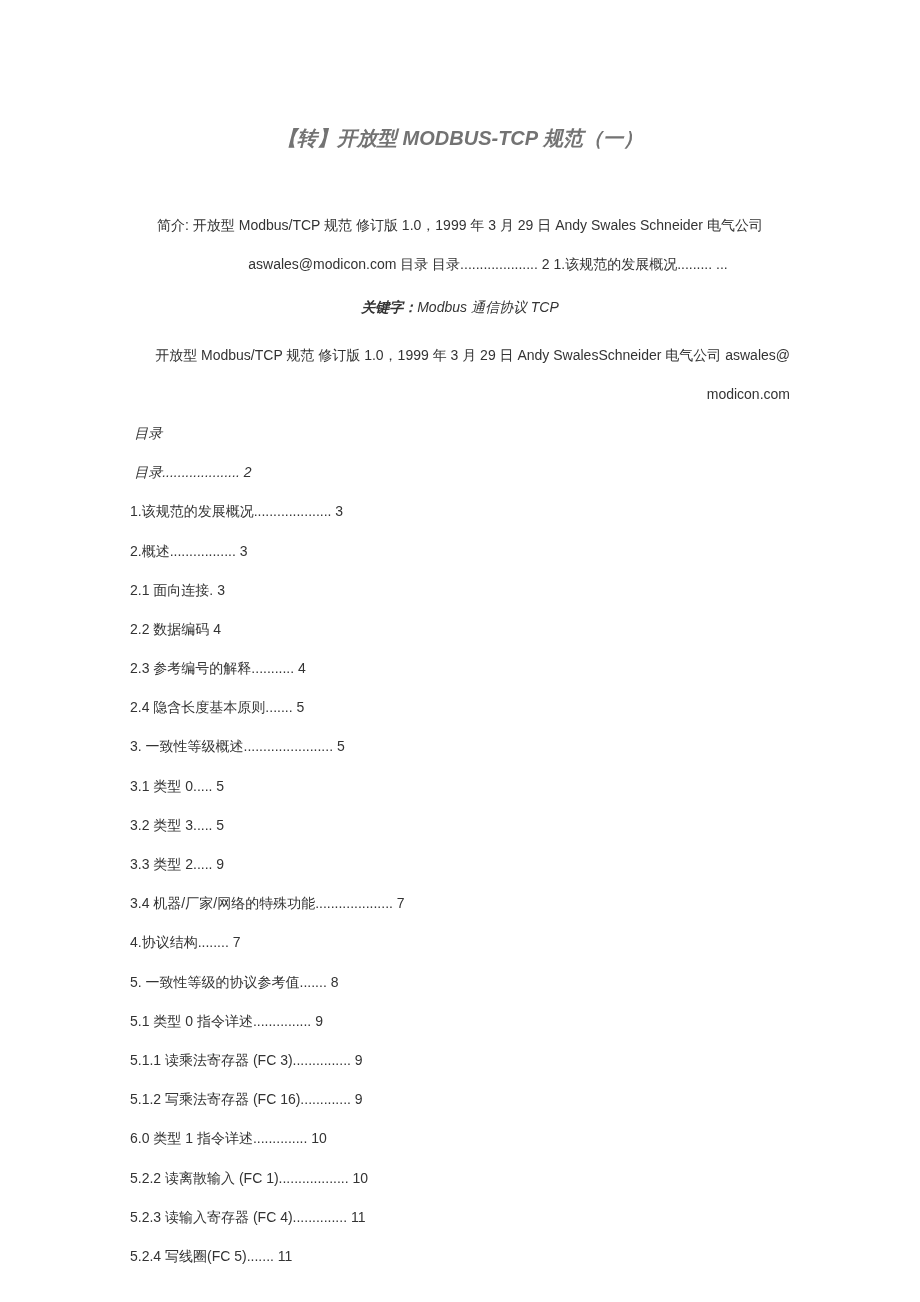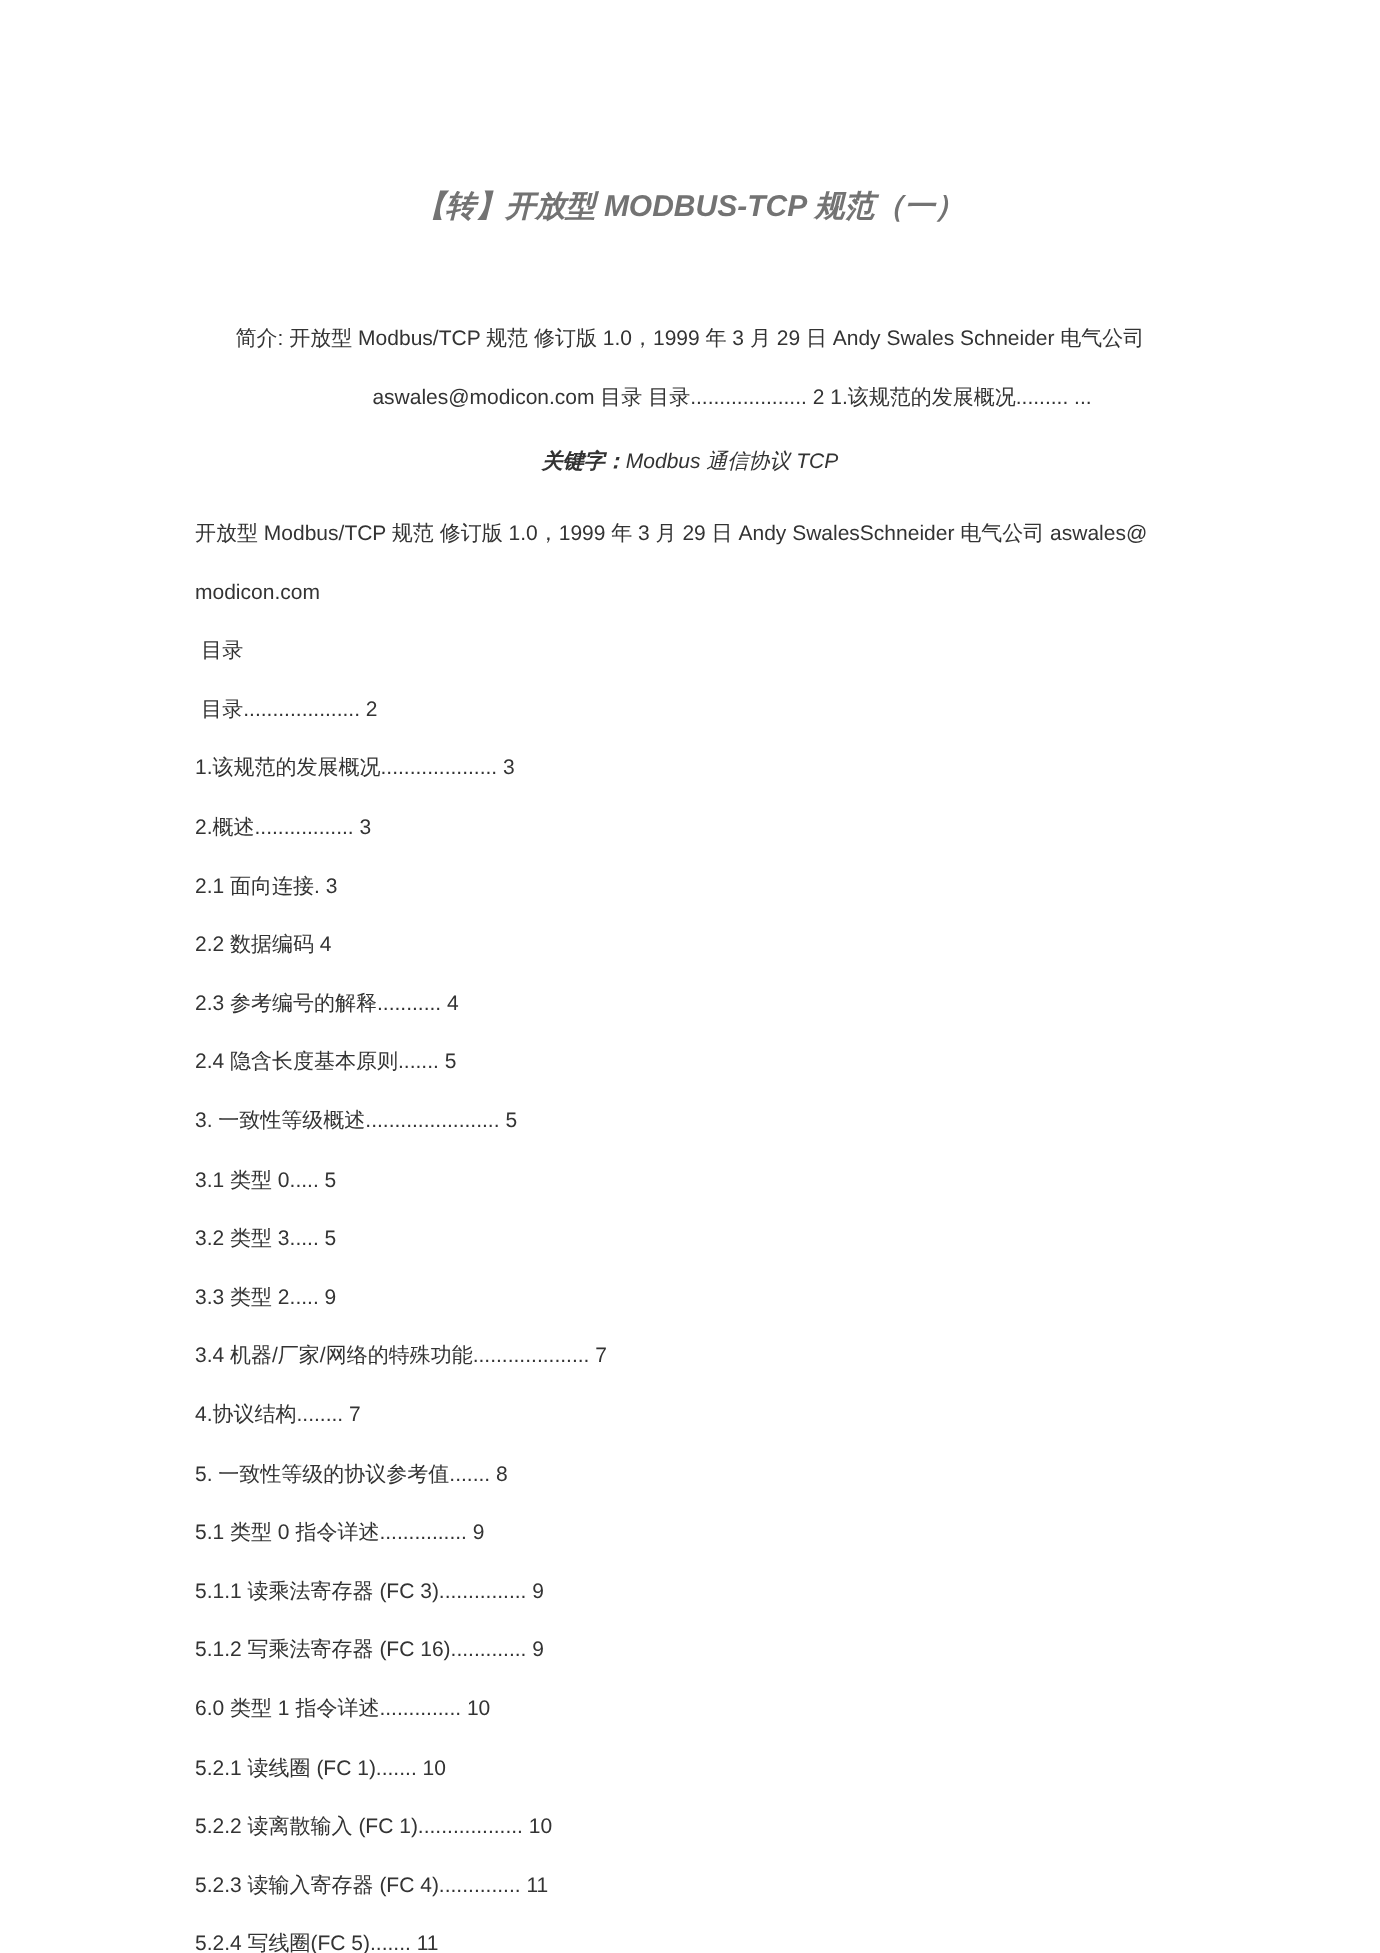--- a/index.html
+++ b/index.html
@@ -36,27 +36,28 @@
   }
   .keywords {
     text-align: center;
     margin: 4px 0 8px 0;
     font-style: italic;
   }
   .keywords .label {
     font-weight: bold;
   }
   .body-text {
-    text-align: left;
+    text-align: right;
   }
   .toc-entry {
     text-align: left;
   }
   .indent-minor {
     text-indent: 0.3em;
+    font-style: italic;
   }
 </style>
 </head>
 <body>
 
 <div class="page">
 
   <h1>【转】开放型 MODBUS-TCP 规范（一）</h1>
 
   <div class="intro">
@@ -83,18 +84,17 @@
   <div class="toc-entry">3.1 类型 0..... 5</div>
   <div class="toc-entry">3.2 类型 3..... 5</div>
   <div class="toc-entry">3.3 类型 2..... 9</div>
   <div class="toc-entry">3.4 机器/厂家/网络的特殊功能.................... 7</div>
   <div class="toc-entry">4.协议结构........ 7</div>
   <div class="toc-entry">5. 一致性等级的协议参考值....... 8</div>
   <div class="toc-entry">5.1 类型 0 指令详述............... 9</div>
   <div class="toc-entry">5.1.1 读乘法寄存器 (FC 3)............... 9</div>
   <div class="toc-entry">5.1.2 写乘法寄存器 (FC 16)............. 9</div>
   <div class="toc-entry">6.0 类型 1 指令详述.............. 10</div>
-  <div class="toc-entry">5.2.1 读线圈 (FC 1)....... 10</div>
   <div class="toc-entry">5.2.2 读离散输入 (FC 1).................. 10</div>
   <div class="toc-entry">5.2.3 读输入寄存器 (FC 4).............. 11</div>
   <div class="toc-entry">5.2.4 写线圈(FC 5)....... 11</div>
 
 </div>
 
 </body></html>

